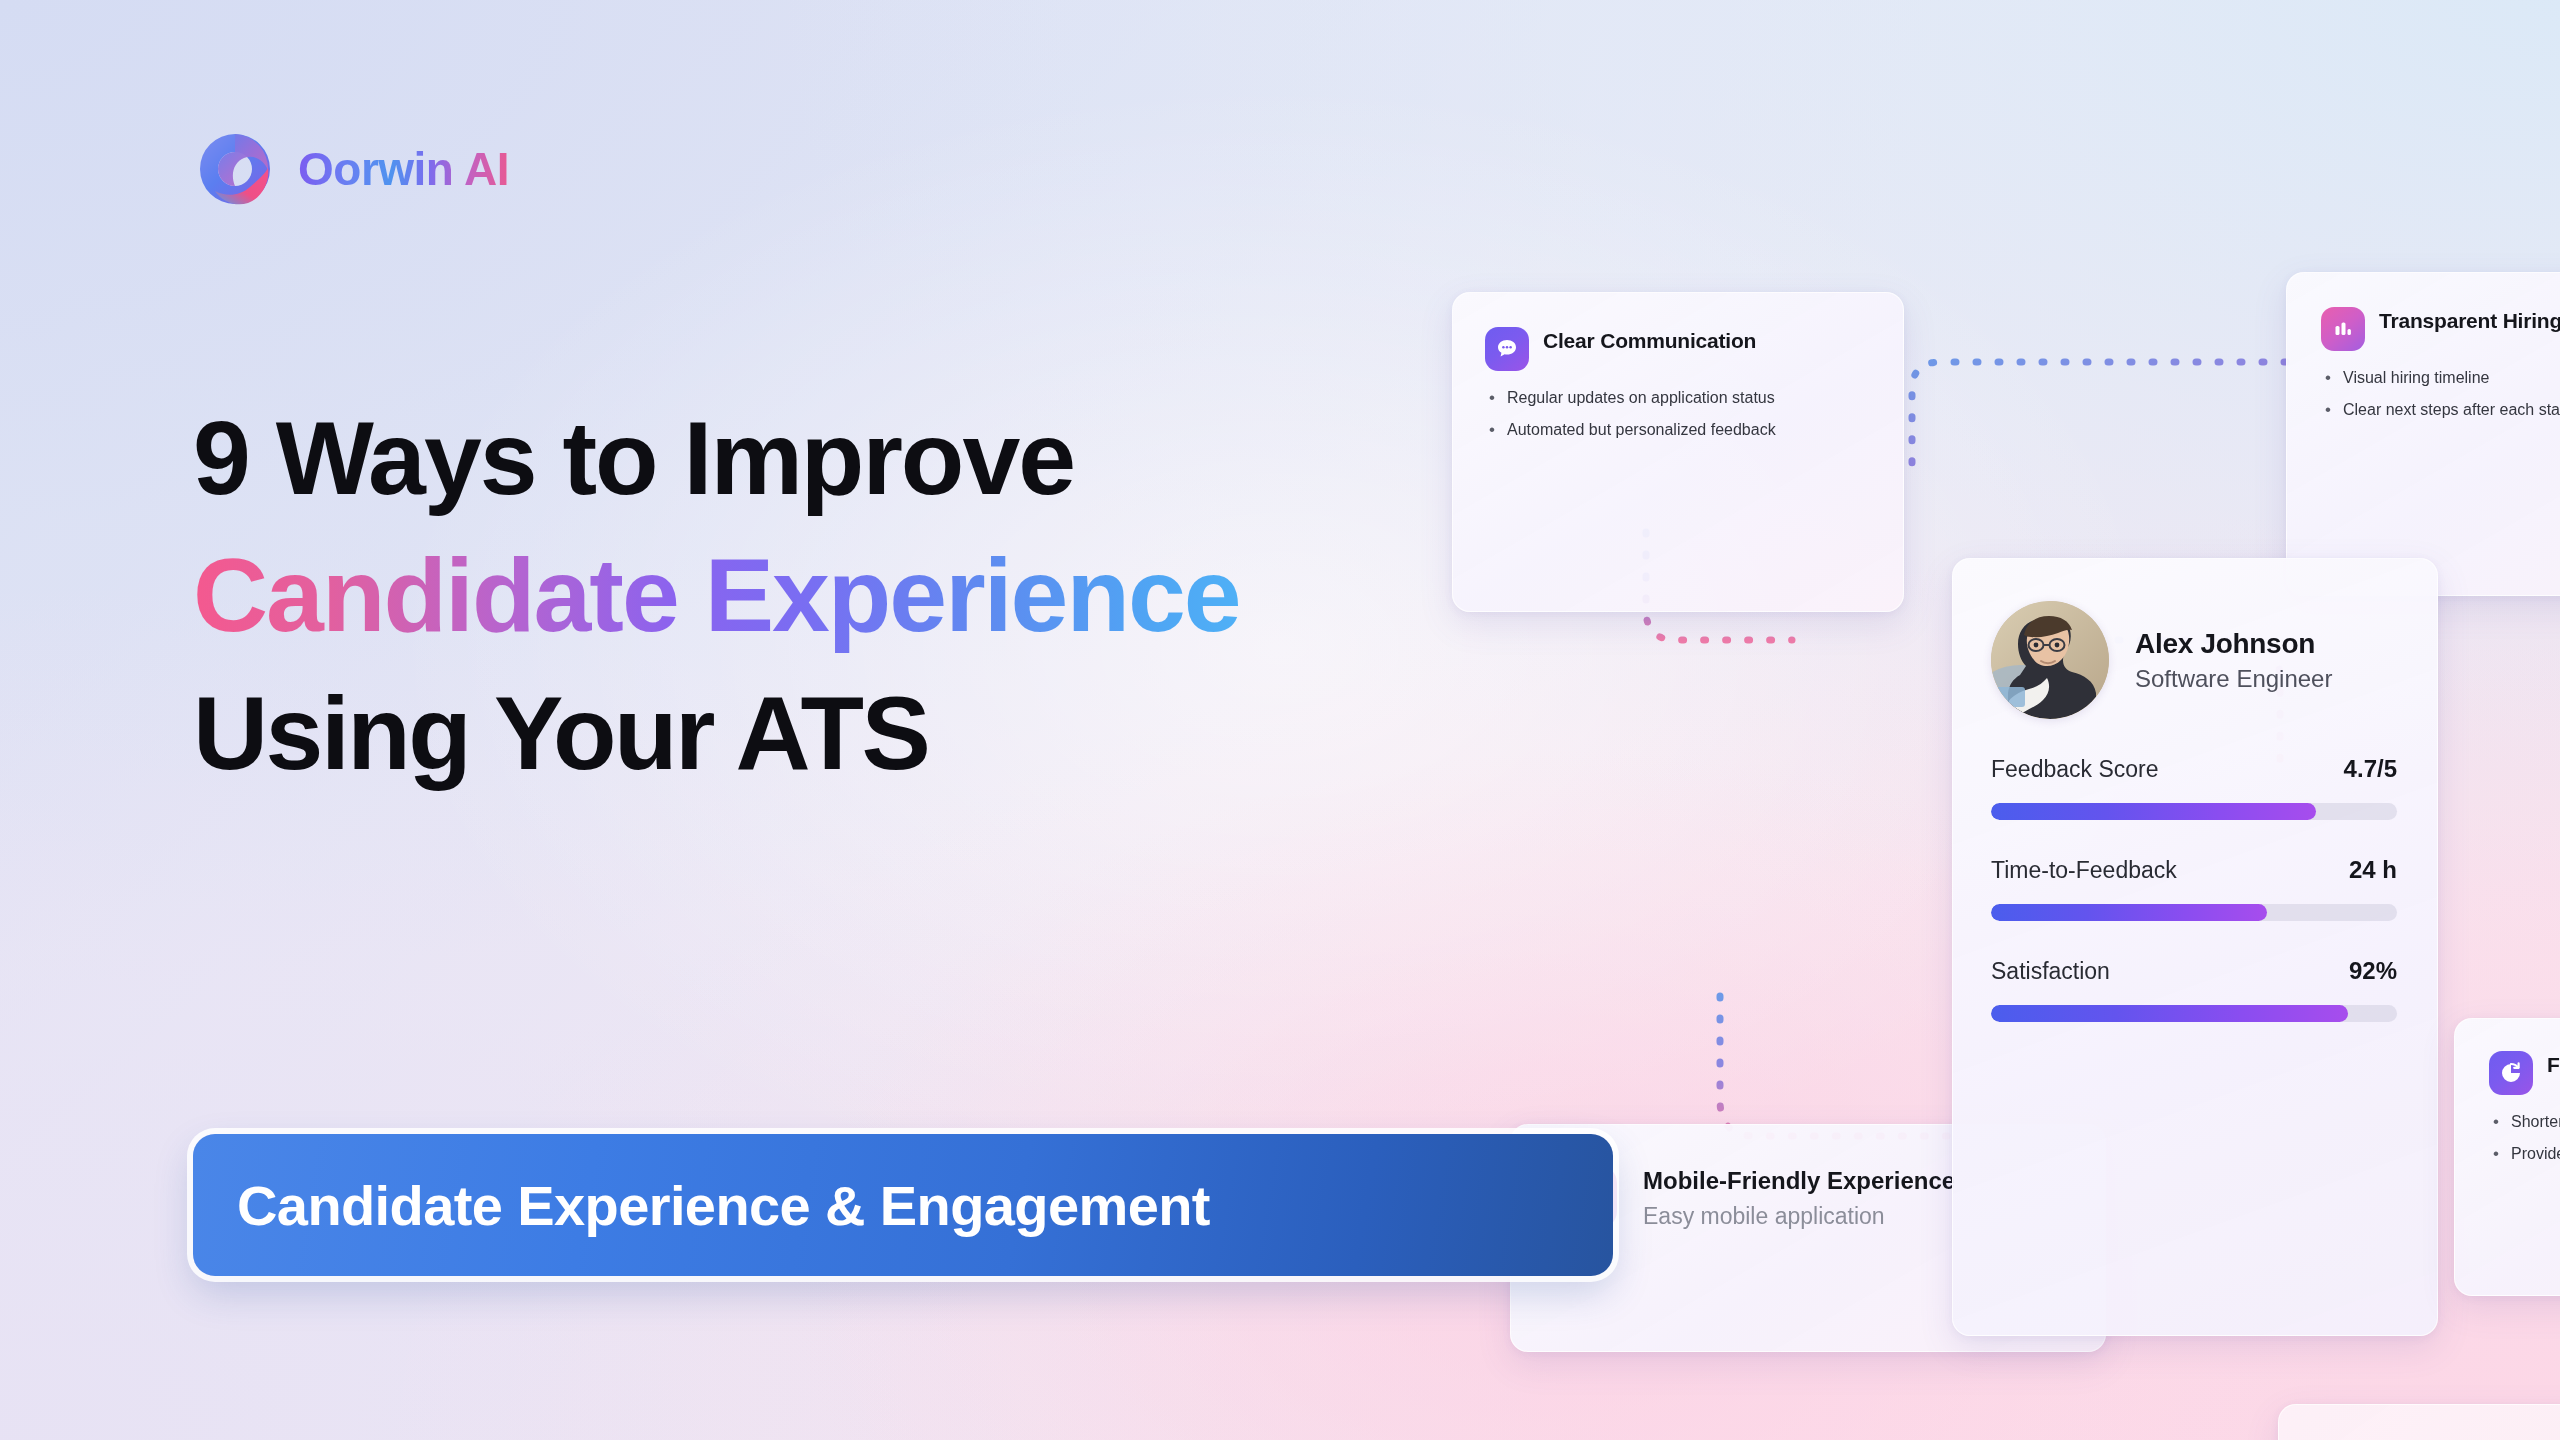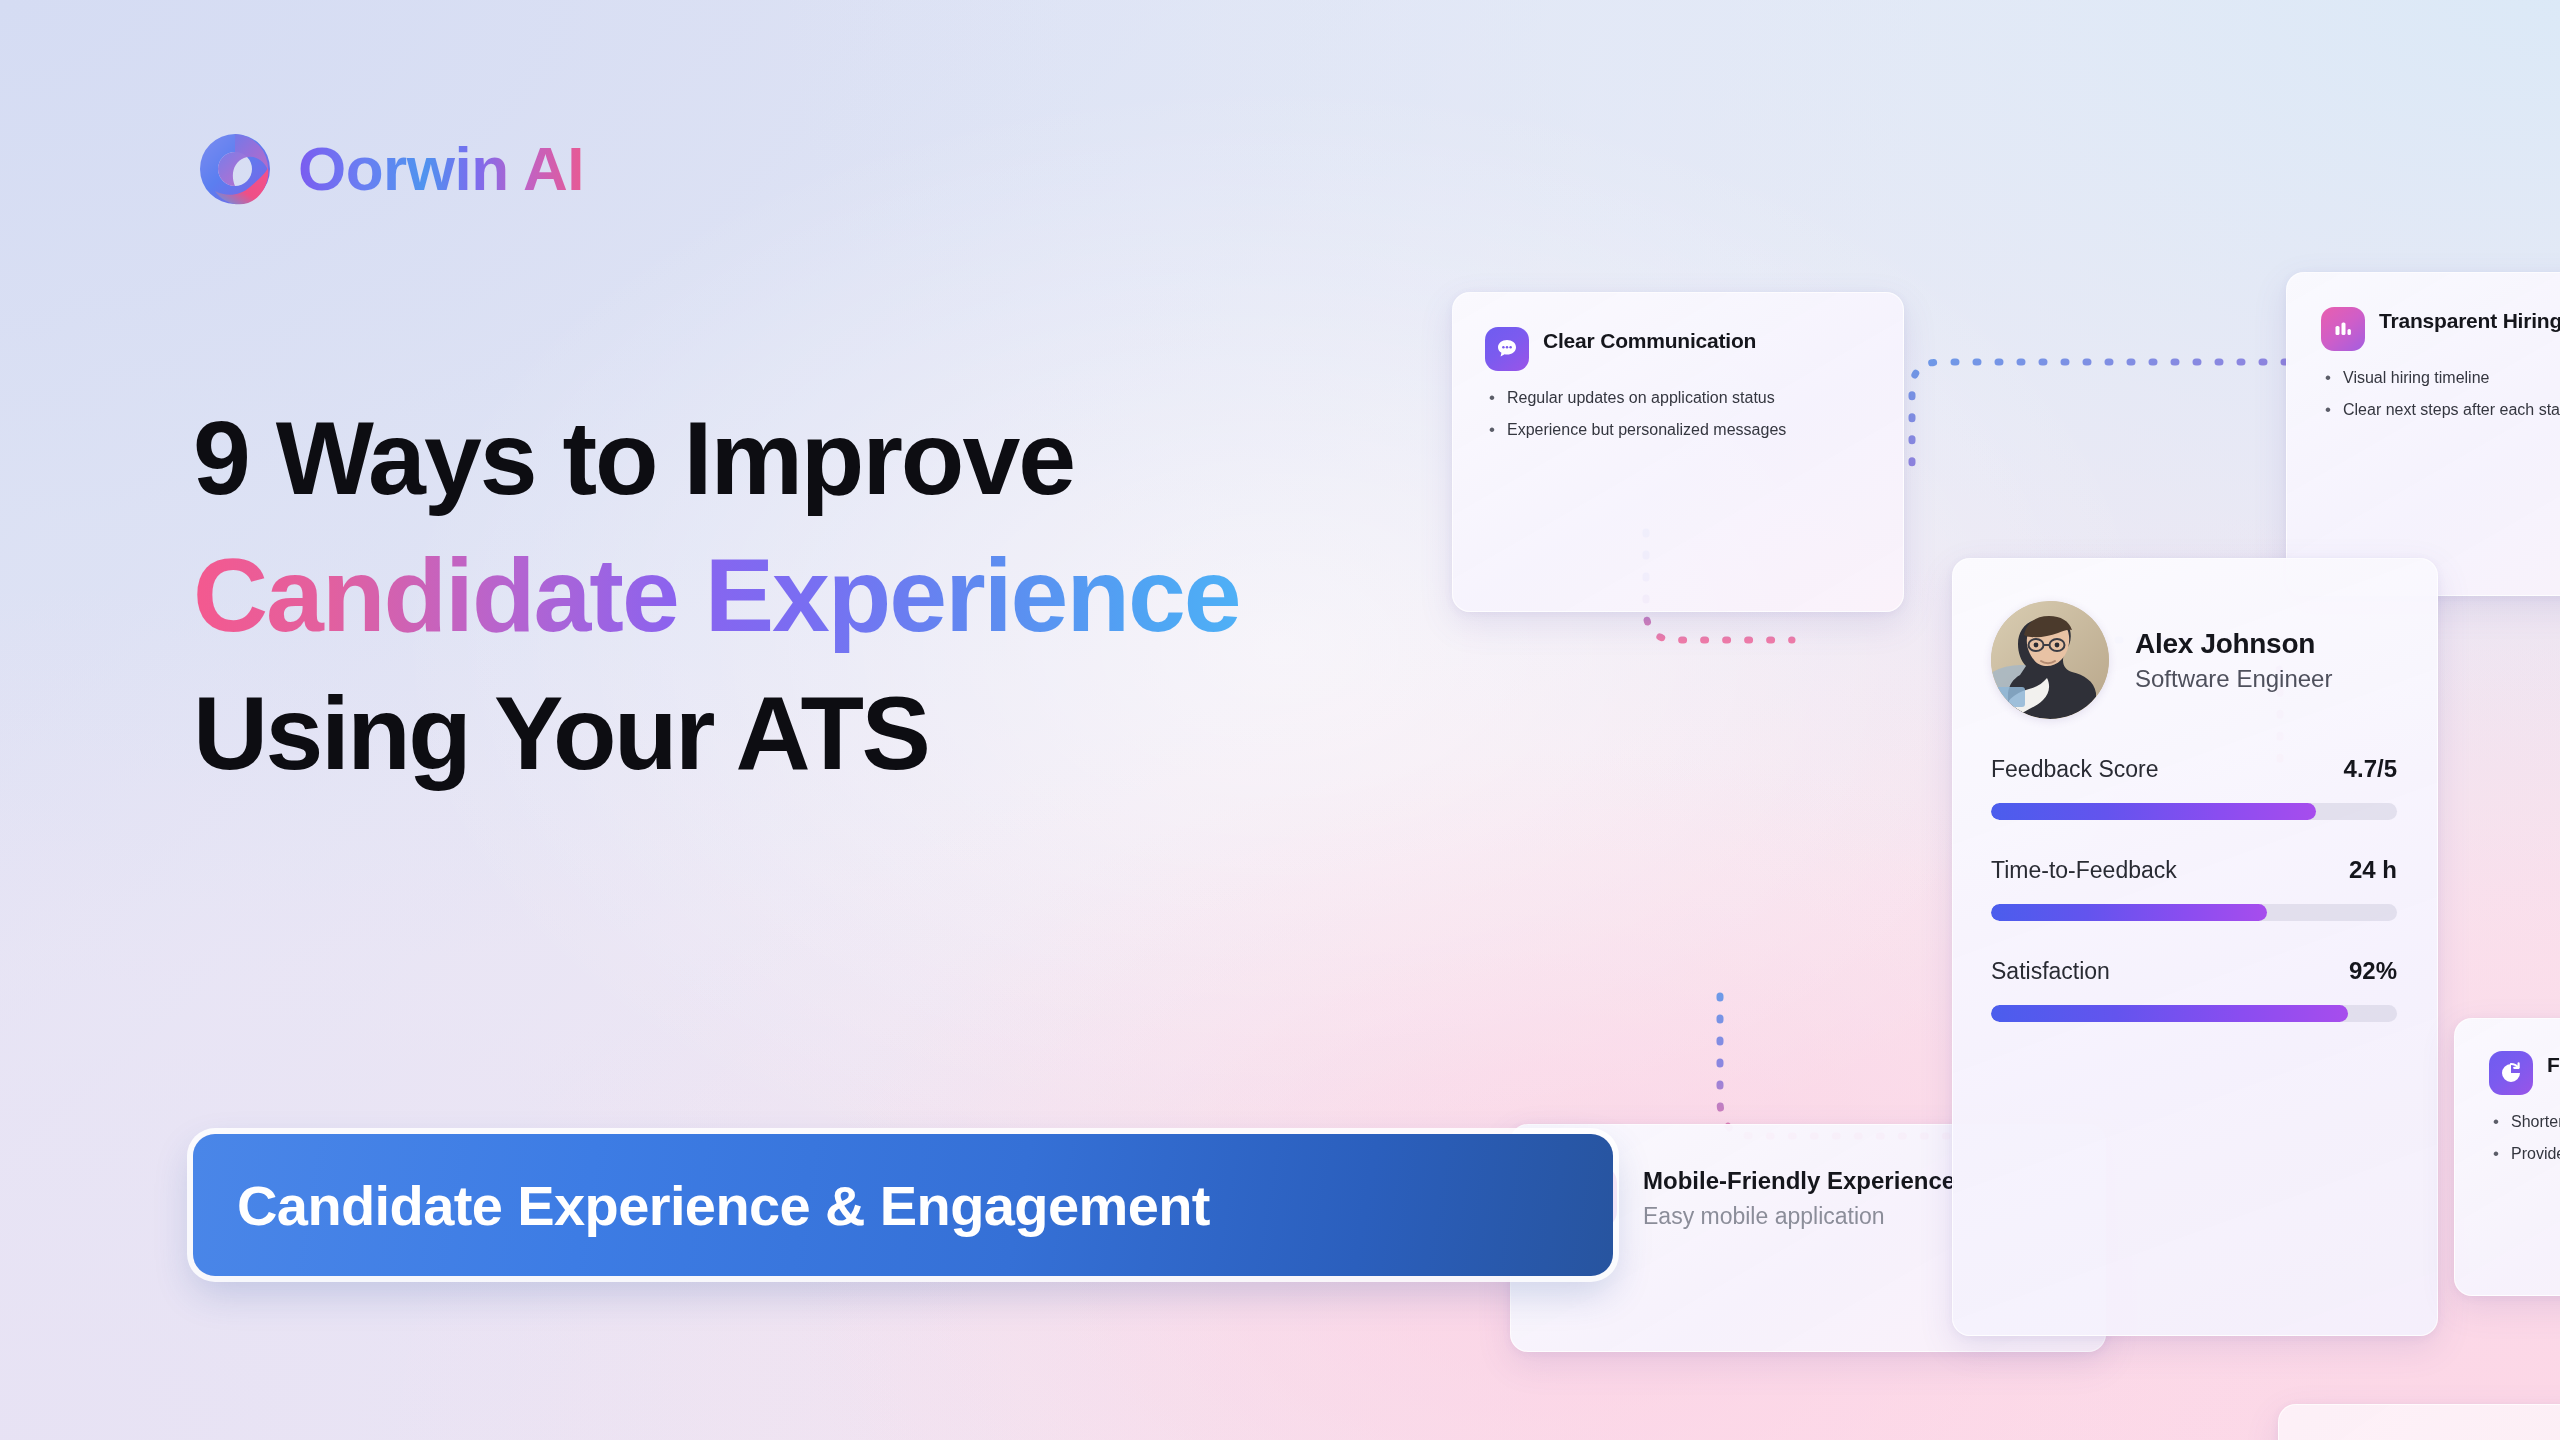--- a/index.html
+++ b/index.html
@@ -25,21 +25,21 @@
     background:radial-gradient(ellipse 46% 52% at 50% 45%, rgba(255,255,255,0.58) 0%, rgba(255,255,255,0.20) 48%, rgba(255,255,255,0) 76%);
   }
   .bg-pinkmid {
     background:radial-gradient(ellipse 40% 46% at 62% 88%, rgba(253,206,226,0.62) 0%, rgba(253,214,230,0.22) 52%, rgba(255,255,255,0) 78%);
   }
 
   
   #logo { position:absolute; left:196px; top:130px; display:flex; align-items:center; gap:24px; z-index:6; }
   #logo .mark { width:78px; height:78px; position:relative; flex:none; }
   #logo .wordmark {
-    font-size:62px; font-weight:700; letter-spacing:-0.5px; line-height:1;
+    font-size:46px; font-weight:700; letter-spacing:-0.5px; line-height:1;
     background:linear-gradient(90deg,#7b5cf0 0%,#6a7ef2 22%,#4f93ef 44%,#7b6cee 62%,#c062c4 80%,#e85a93 100%);
     -webkit-background-clip:text; background-clip:text; color:transparent;
     white-space:nowrap;
   }
 
   
   #headline {
     position:absolute; left:193px; top:390px; z-index:6;
     font-size:104px; font-weight:700; line-height:1.32; letter-spacing:-2px;
     color:#0d0d12;
@@ -212,21 +212,21 @@
           <path d="M13 4c-5 0-9 3.2-9 7.2 0 2.3 1.3 4.3 3.4 5.6l-.8 3.6 4-2.1c.8.2 1.6.3 2.4.3 5 0 9-3.2 9-7.4S18 4 13 4z" fill="#fff"></path>
           <circle cx="9.4" cy="11.2" r="1.25" fill="#7b5bef"></circle>
           <circle cx="13" cy="11.2" r="1.25" fill="#7b5bef"></circle>
           <circle cx="16.6" cy="11.2" r="1.25" fill="#7b5bef"></circle>
         </svg>
       </span>
       <span class="card-title">Clear Communication</span>
     </div>
     <ul class="bullets">
       <li>Regular updates on application status</li>
-      <li>Experience but personalized messages</li>
+      <li>Automated but personalized feedback</li>
     </ul>
   </div>
 
   <div class="card" id="card-stages">
     <div class="card-head">
       <span class="ic ic-pink">
         <svg width="24" height="24" viewBox="0 0 24 24">
           <rect x="4.5" y="9" width="4" height="9" rx="1.6" fill="#fff"></rect>
           <rect x="10.5" y="5.5" width="4" height="12.5" rx="1.6" fill="#fff"></rect>
           <rect x="16.5" y="12" width="3.4" height="6" rx="1.5" fill="#fff"></rect>

